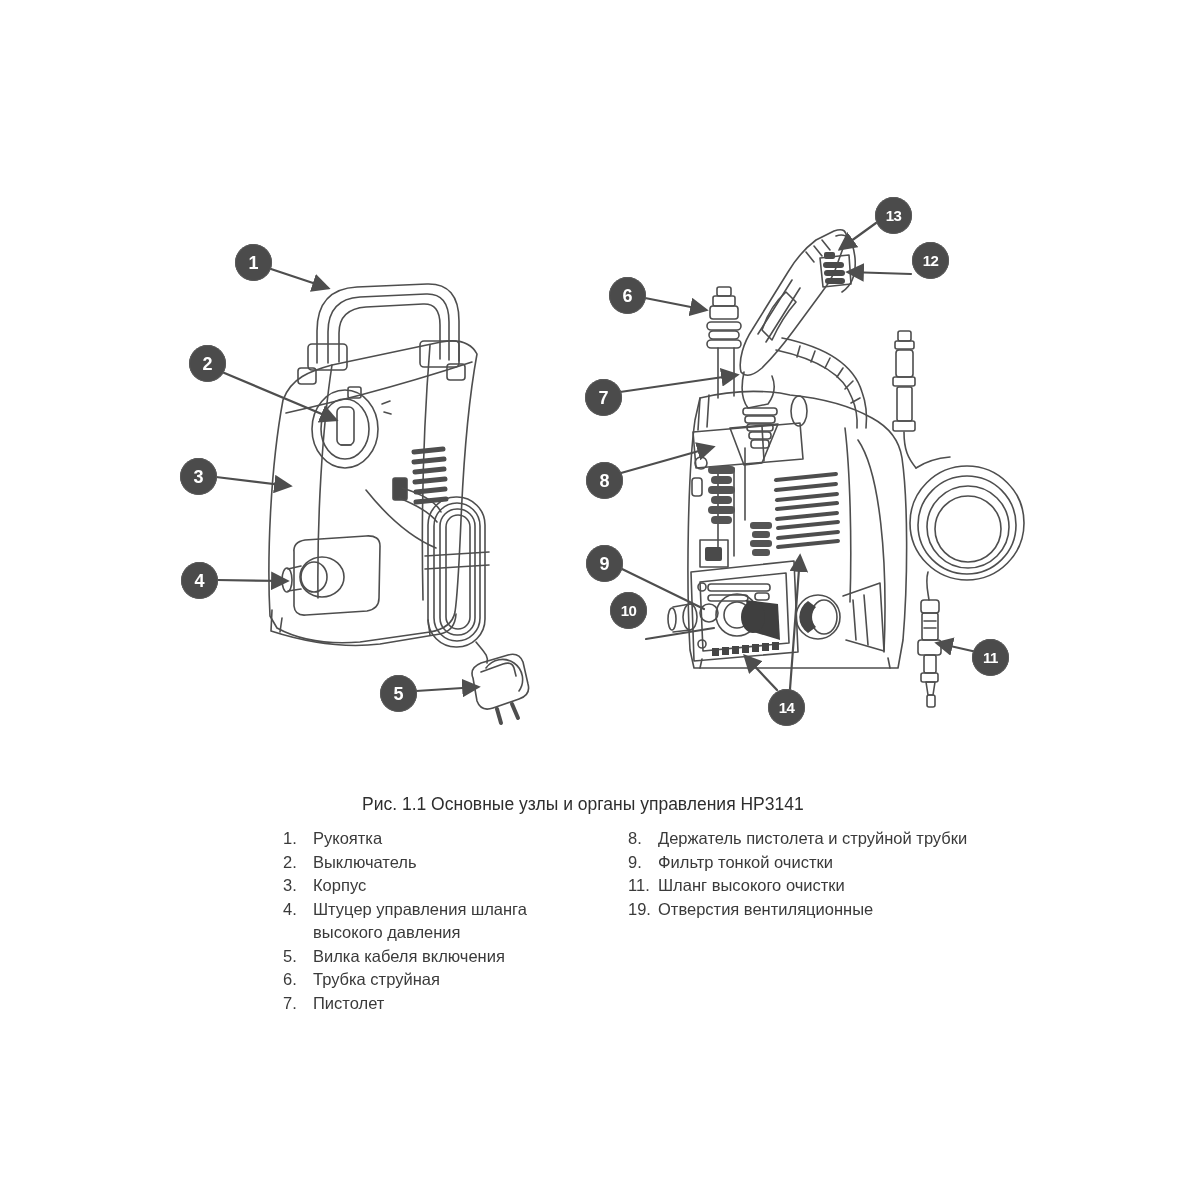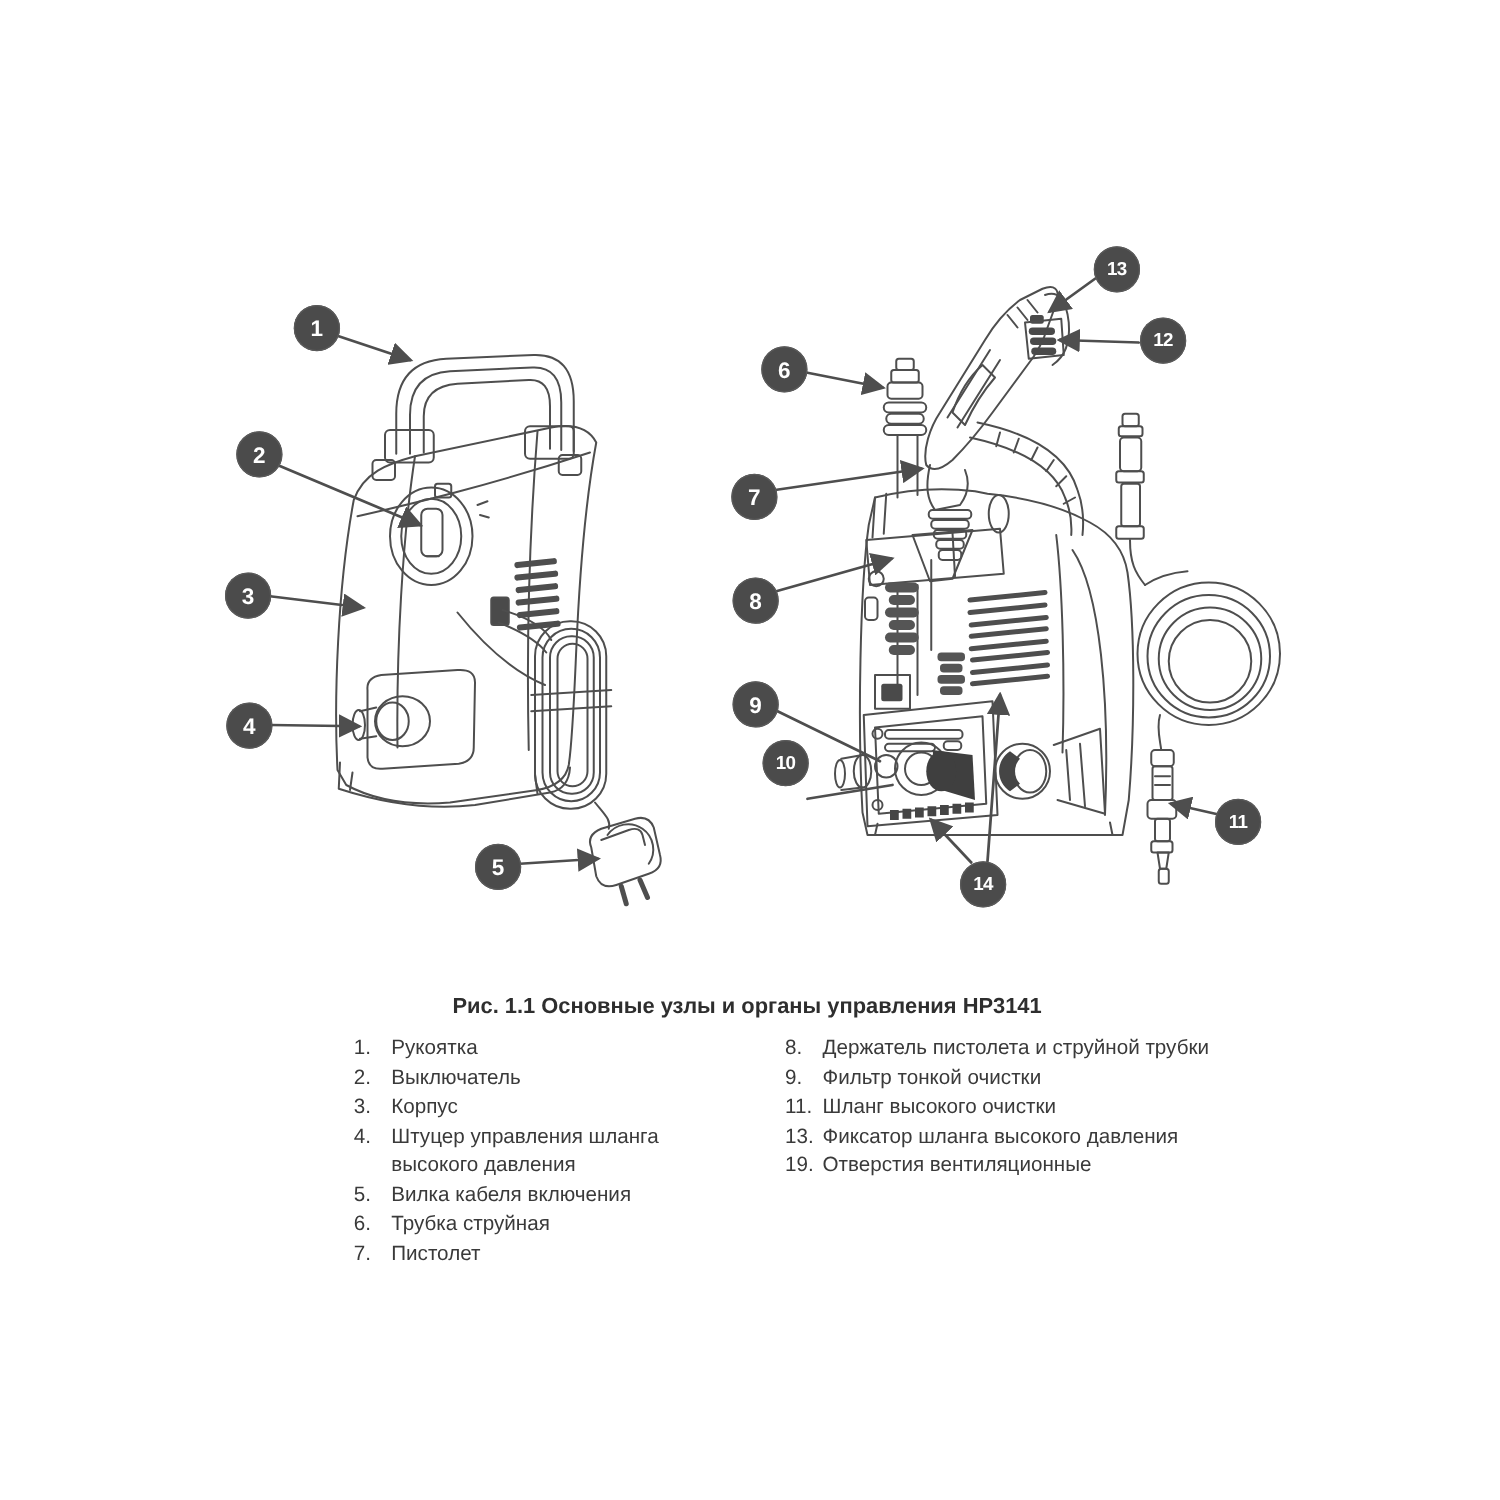--- a/index.html
+++ b/index.html
@@ -17,21 +17,21 @@
     position:absolute;width:37px;height:37px;border-radius:50%;
     background:#4b4b4b;color:#ffffff;
     display:flex;align-items:center;justify-content:center;
     font-weight:bold;font-size:18px;line-height:1;
     box-shadow:0 0 0 1px #5a5a5a inset;
     user-select:none;
   }
   .callout.two{font-size:15px;letter-spacing:-0.5px;}
   .caption{
     margin:6px 0 0 362px;
-    font-size:17.5px;font-weight:bold;color:#2e2e2e;
+    font-size:17.5px;font-weight:normal;color:#2e2e2e;
     white-space:nowrap;
   }
   .legend{display:flex;margin:12px 0 0 283px;}
   .legend .col{display:flex;flex-direction:column;}
   .legend .col.left{width:345px;}
   .legend .col.right{width:395px;}
   .lrow{display:flex;align-items:flex-start;line-height:23.5px;font-size:16.5px;color:#3a3a3a;}
   .lrow .lnum{flex:0 0 30px;}
   .col.left  .lrow .ltext{max-width:240px;}
   .col.right .lrow .ltext{max-width:345px;}
@@ -279,21 +279,21 @@
       </div>
     <div class="callout" style="left:586px;top:545px">
         <span>9</span>
       </div>
     <div class="callout two" style="left:610px;top:592px">
         <span>10</span>
       </div>
     <div class="callout two" style="left:972px;top:639px">
         <span>11</span>
       </div>
-    <div class="callout two" style="left:912px;top:254px">
+    <div class="callout two" style="left:912px;top:242px">
         <span>12</span>
       </div>
     <div class="callout two" style="left:875px;top:197px">
         <span>13</span>
       </div>
     <div class="callout two" style="left:768px;top:689px">
         <span>14</span>
       </div>
   </div>
 
@@ -337,23 +337,19 @@
         </div>
       <div class="lrow">
           <span class="lnum">9.</span>
           <span class="ltext">Фильтр тонкой очистки</span>
         </div>
       <div class="lrow">
           <span class="lnum">11.</span>
           <span class="ltext">Шланг высокого очистки</span>
         </div>
       <div class="lrow">
-          <span class="lnum">13.</span>
-          <span class="ltext">Фиксатор шланга высокого давления</span>
-        </div>
-      <div class="lrow">
           <span class="lnum">19.</span>
           <span class="ltext">Отверстия вентиляционные</span>
         </div>
     </div>
   </div>
 
 </div>
 
 </body></html>

